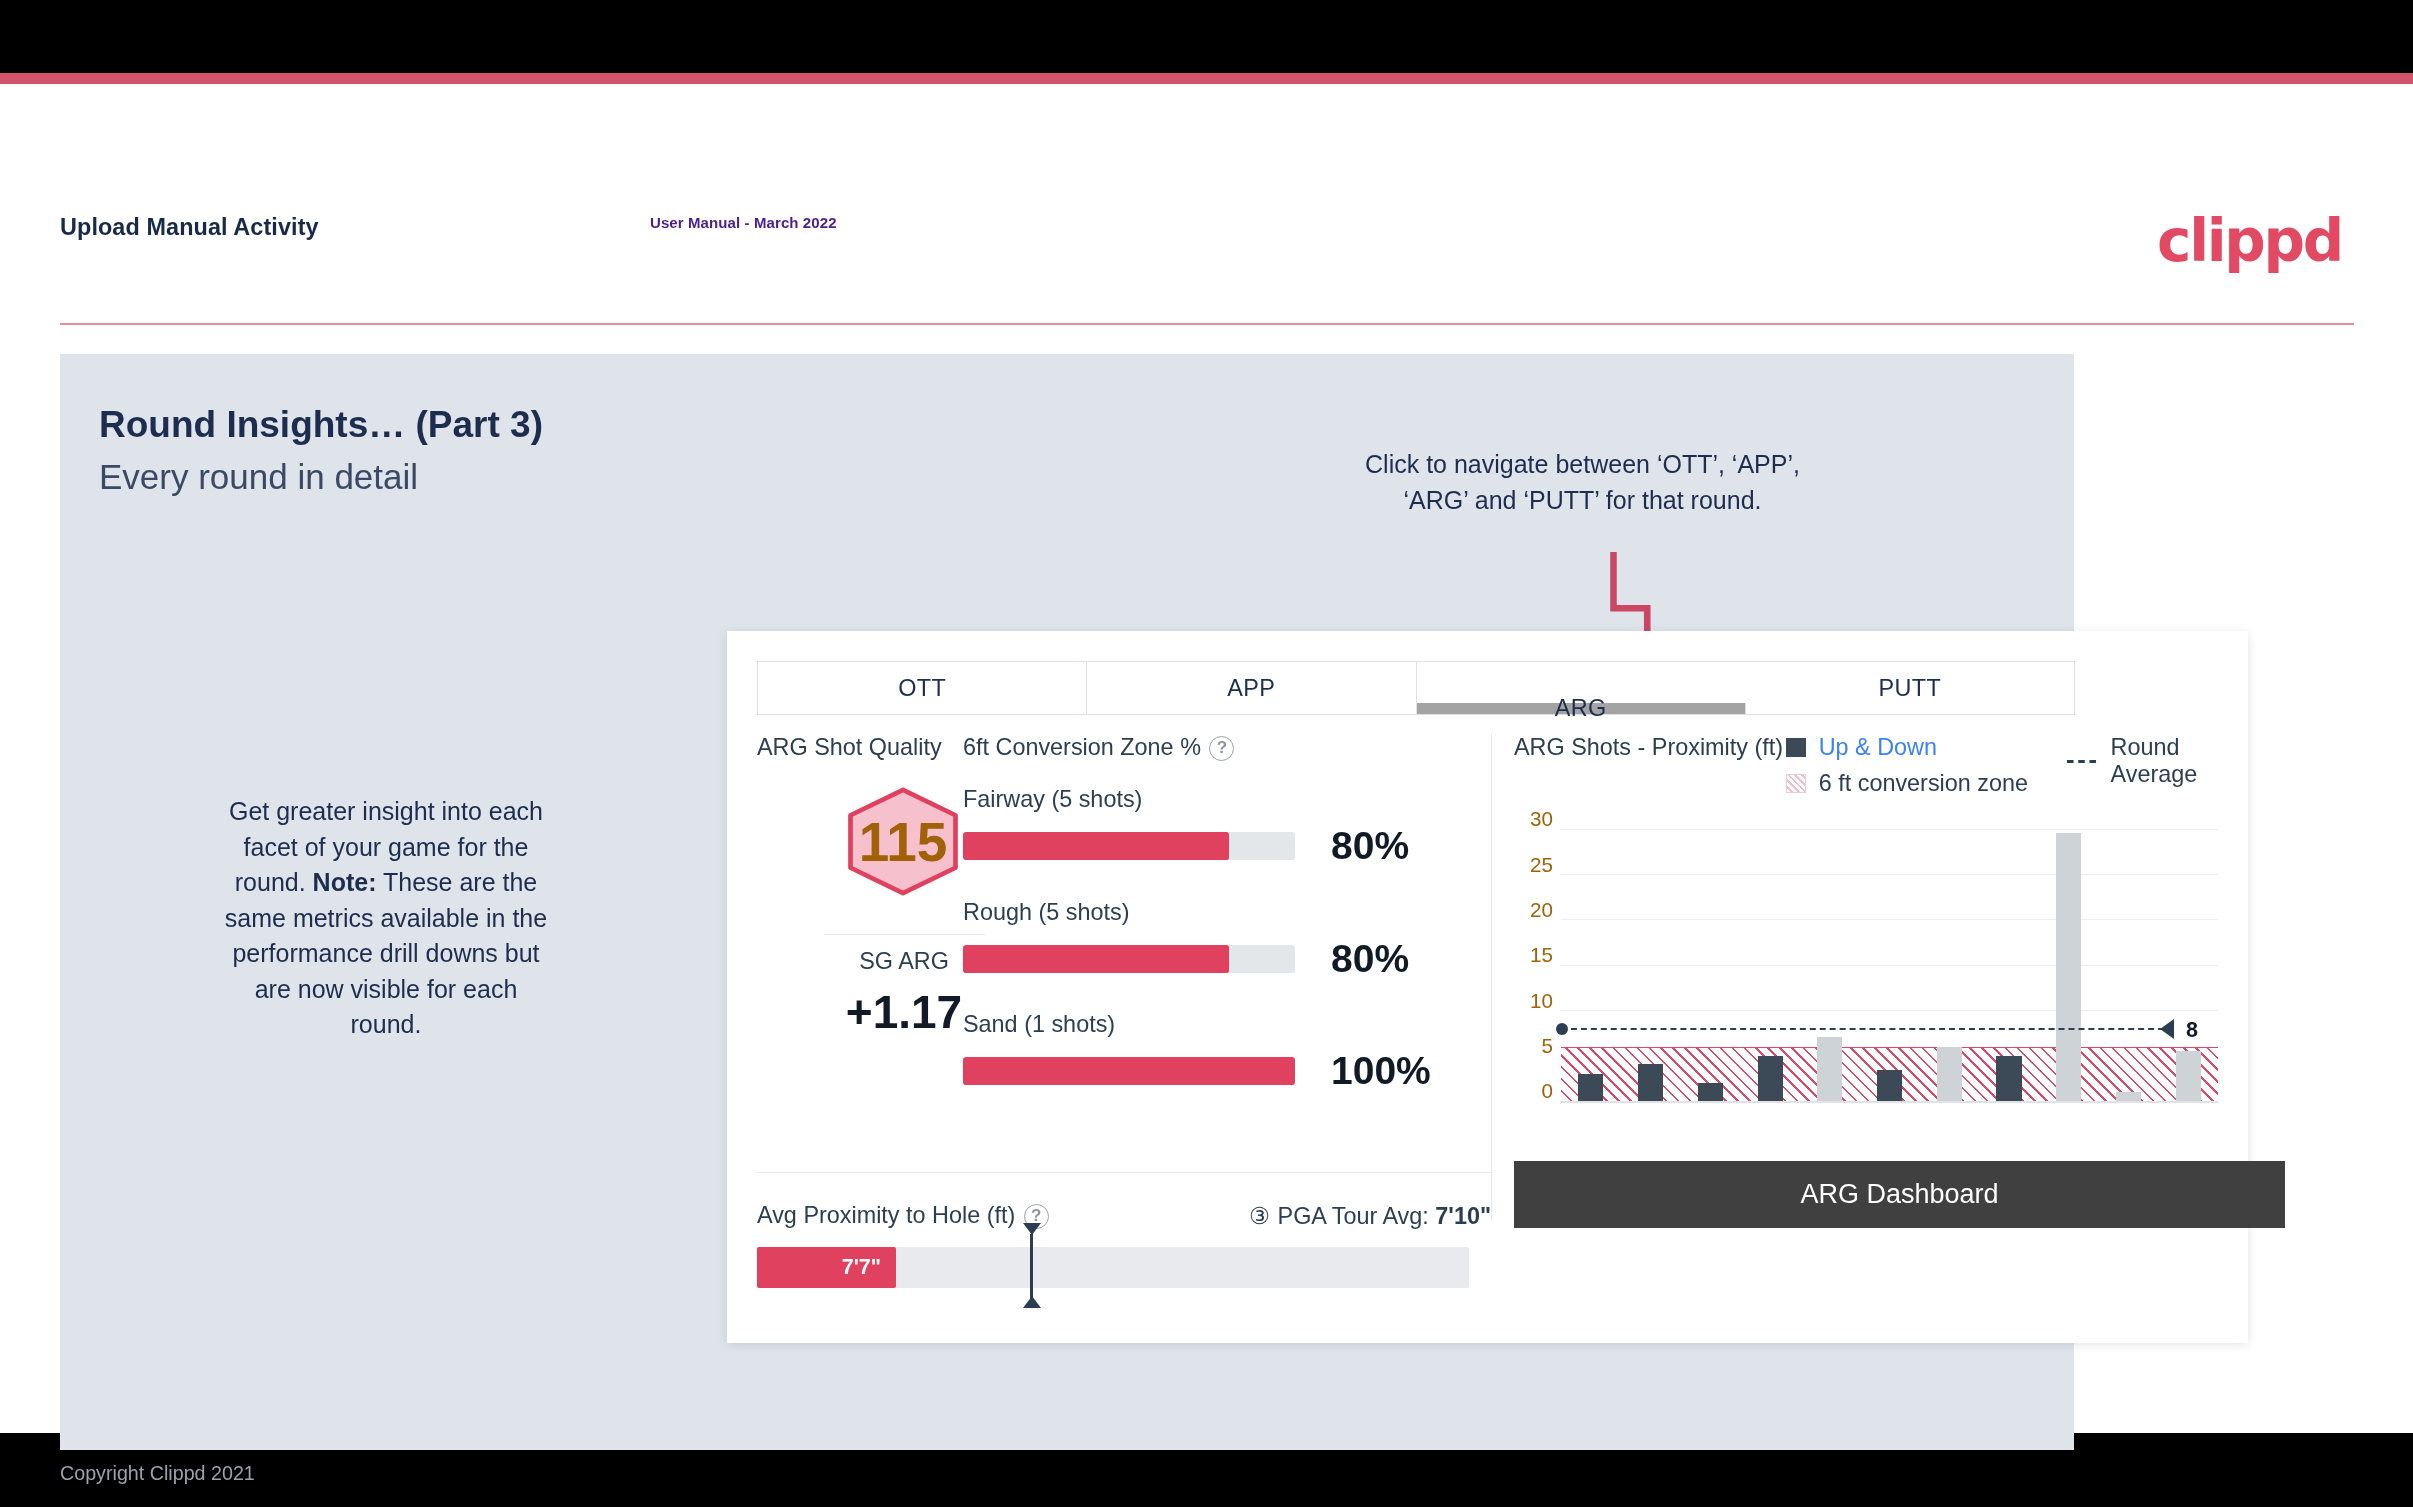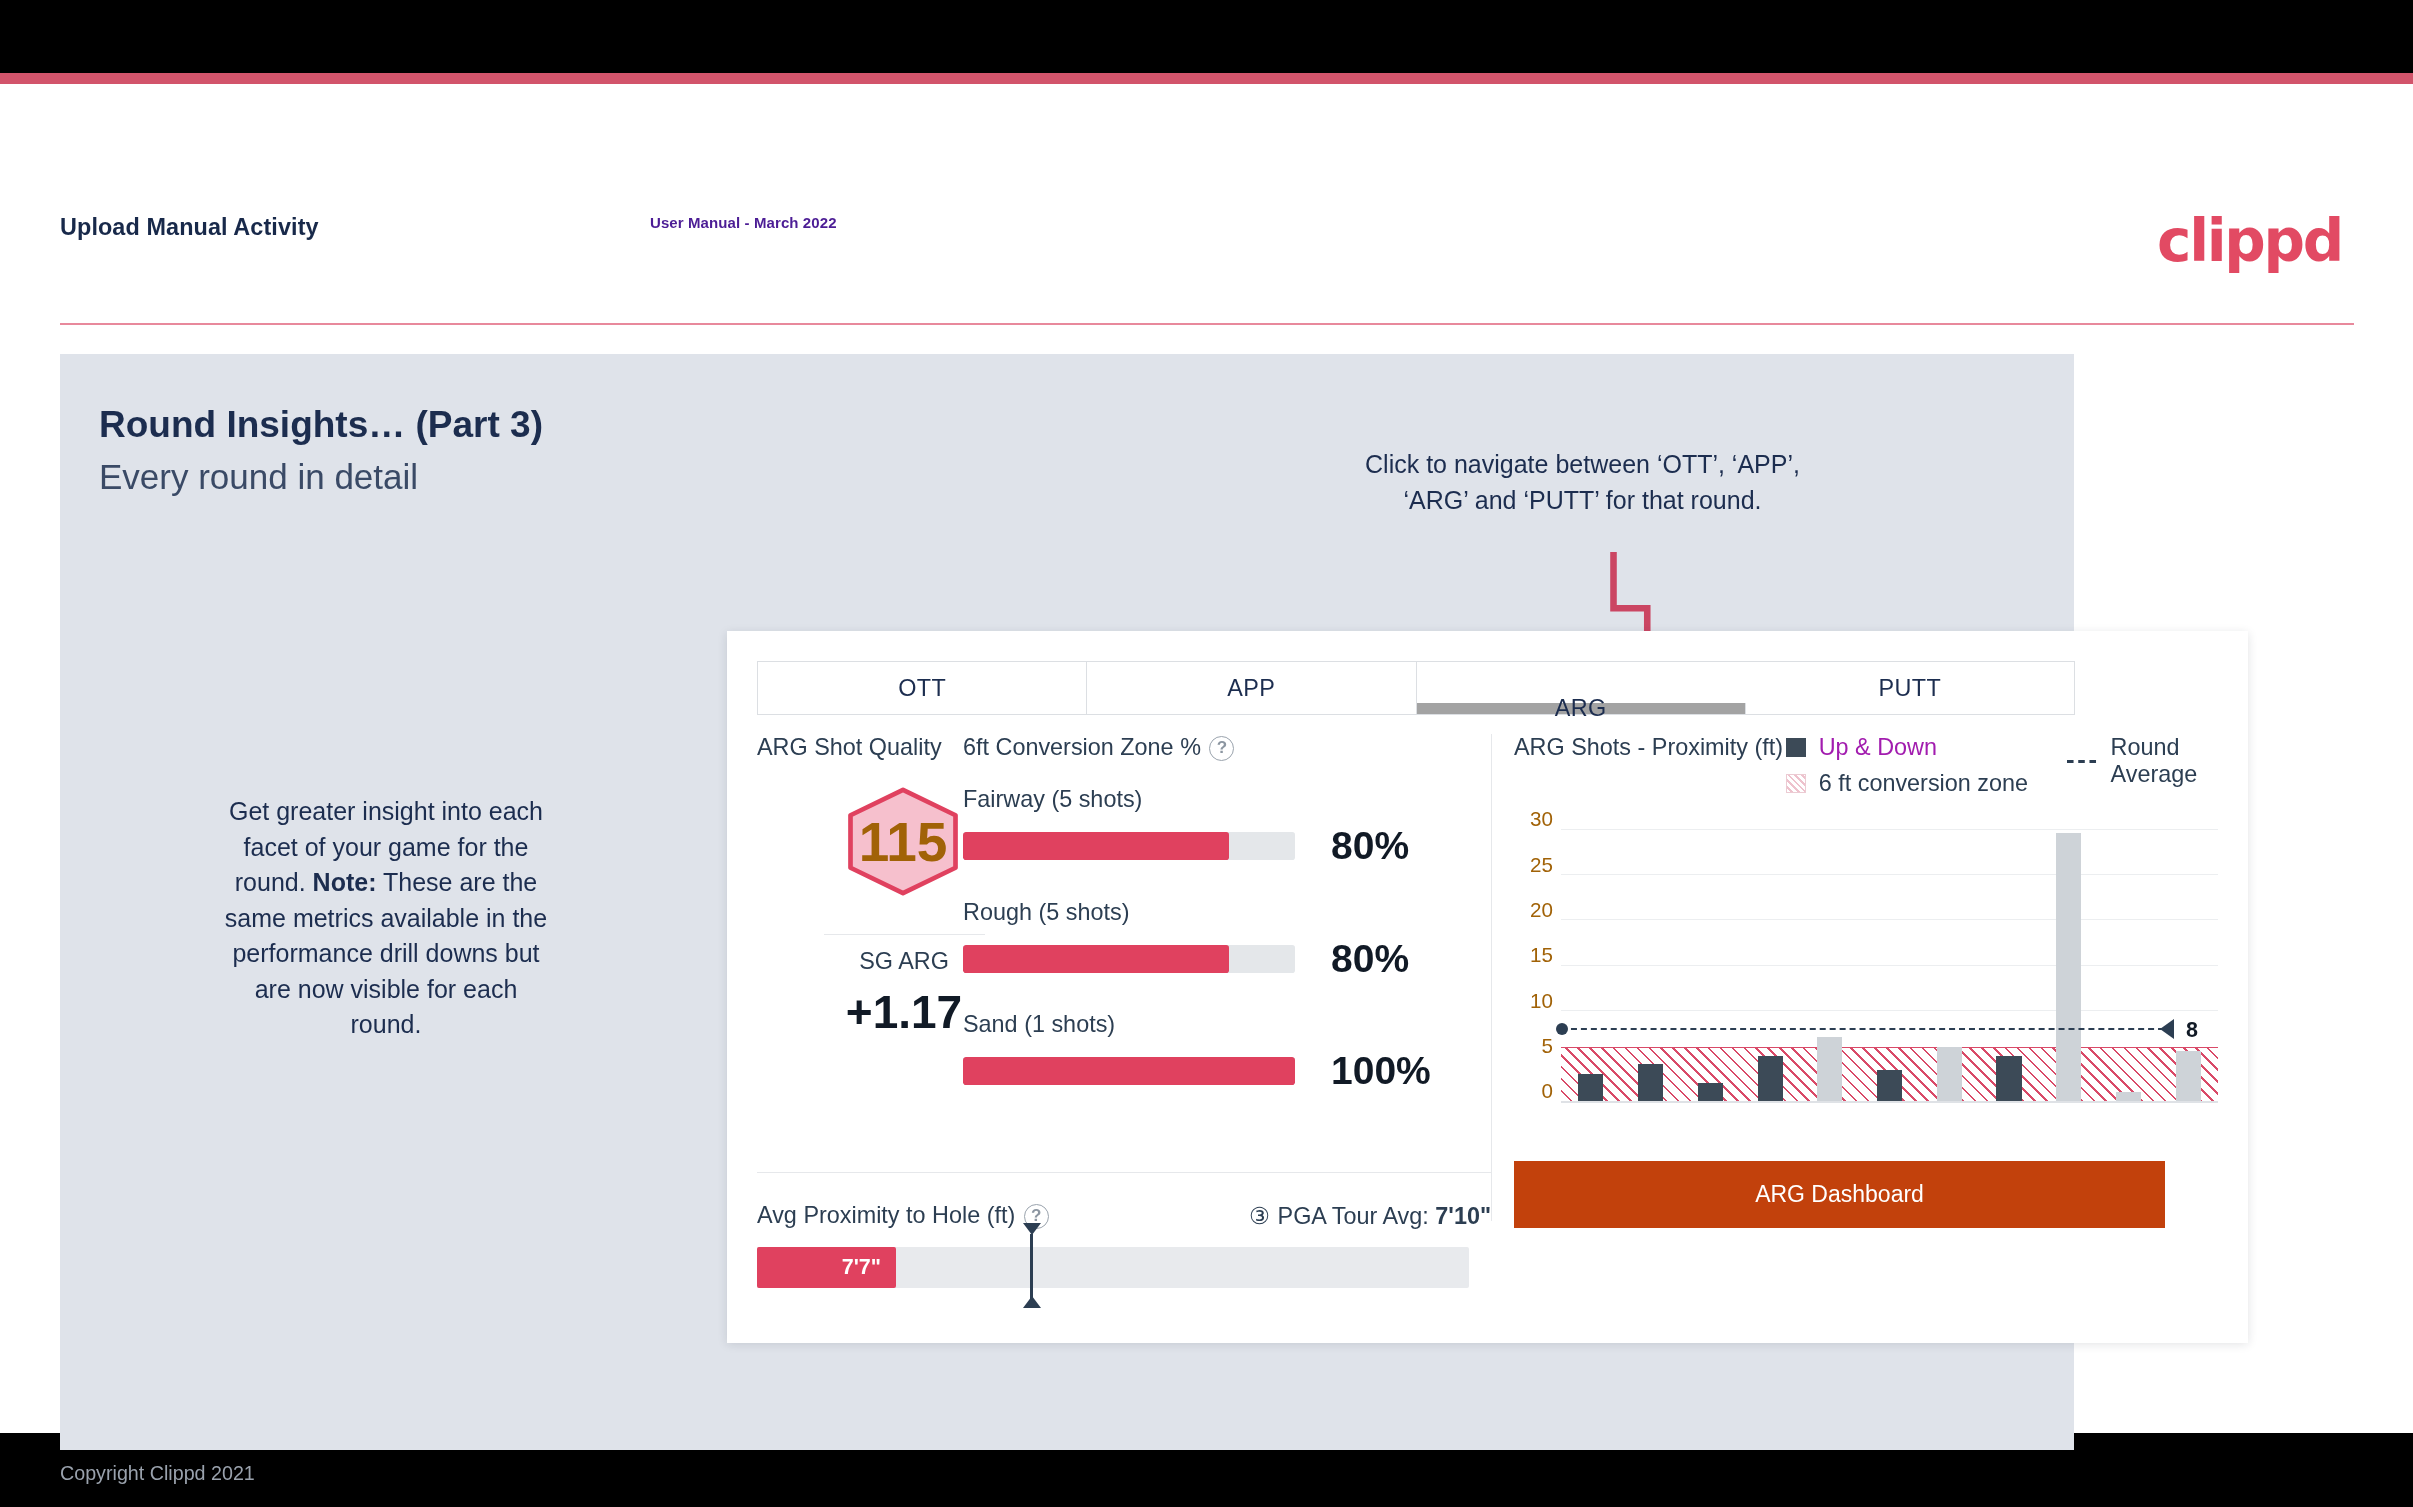--- a/index.html
+++ b/index.html
@@ -101,21 +101,21 @@
            display:flex; align-items:center; justify-content:flex-end; }
   .pfill span { color:#fff; font-size:21.5px; font-weight:700; padding-right:15px; }
   .pmark { position:absolute; left:273px; top:500px; width:2.8px; height:67px; background:#2c3e52; }
   .ptri-top { position:absolute; left:266px; top:489px; width:0;height:0;
               border-left:9.4px solid transparent; border-right:9.4px solid transparent; border-top:12px solid #2c3e52; }
   .ptri-bot { position:absolute; left:266px; top:562px; width:0;height:0;
               border-left:9.4px solid transparent; border-right:9.4px solid transparent; border-bottom:12px solid #2c3e52; }
 
   
   .rtitle { position:absolute; left:0; top:0; font-size:23.4px; color:#2c3e52; }
-  .lg1 { position:absolute; left:272px; top:0; display:flex; align-items:center; font-size:23.4px; color:#a21caf; }
+  .lg1 { position:absolute; left:272px; top:0; display:flex; align-items:center; font-size:23.4px; color:#3b82f6; }
   .lg2 { position:absolute; left:553px; top:0; display:flex; align-items:center; font-size:23.4px; color:#2c3e52; }
   .lg3 { position:absolute; left:272px; top:36px; display:flex; align-items:center; font-size:23.4px; color:#2c3e52; }
   .swatch-dark { width:19.7px; height:19.7px; background:#3c4a57; margin-right:13px; }
   .swatch-hatch { width:19.7px; height:19.7px; margin-right:13px; border:0.9px solid #eccbd3;
      background: repeating-linear-gradient(45deg,#fff 0 2.8px,#eec2cd 2.8px 4.7px); }
 
   
   .chart { position:absolute; left:0; top:86px; width:703px; height:309px; }
   .ytick { position:absolute; font-size:20.6px; color:#a16207; text-align:right; width:39px; }
   .gline { position:absolute; left:47px; height:0.9px; background:#eceef0; width:657px; }
@@ -128,22 +128,22 @@
   .bar { width:42%; }
   .bar.ud { background:#3c4a57; }
   .bar.plain { background:#ced3d8; }
   .xaxis { position:absolute; left:47px; top:281px; width:657px; height:1.9px; background:#dfe2e6; }
   .avgline { position:absolute; left:47px; height:0; border-top:2.8px dashed #2c3e52; }
   .avgdot { position:absolute; width:12px; height:12px; border-radius:50%; background:#2c3e52; }
   .avgtri { position:absolute; width:0;height:0;border-top:10.3px solid transparent;
             border-bottom:10.3px solid transparent; border-right:14px solid #2c3e52; }
   .avgnum { position:absolute; font-size:21.5px; font-weight:700; color:#111a26; }
 
-  .dashbtn { position:absolute; left:0; top:427px; width:651px; height:67px; background:#c2410c;
-     color:#fff; font-size:23px; display:flex; align-items:center; justify-content:center; cursor:pointer; }
+  .dashbtn { position:absolute; left:0; top:427px; width:771px; height:67px; background:#404040;
+     color:#fff; font-size:27px; display:flex; align-items:center; justify-content:center; cursor:pointer; }
 
   .copy { position:absolute; left:60px; top:1378px; font-size:19.7px; color:#9aa2ad; }
 </style>
 </head>
 <body>
 
 <div class="stage">
 
   <div class="topband"></div>
   <div class="redstripe"></div>

